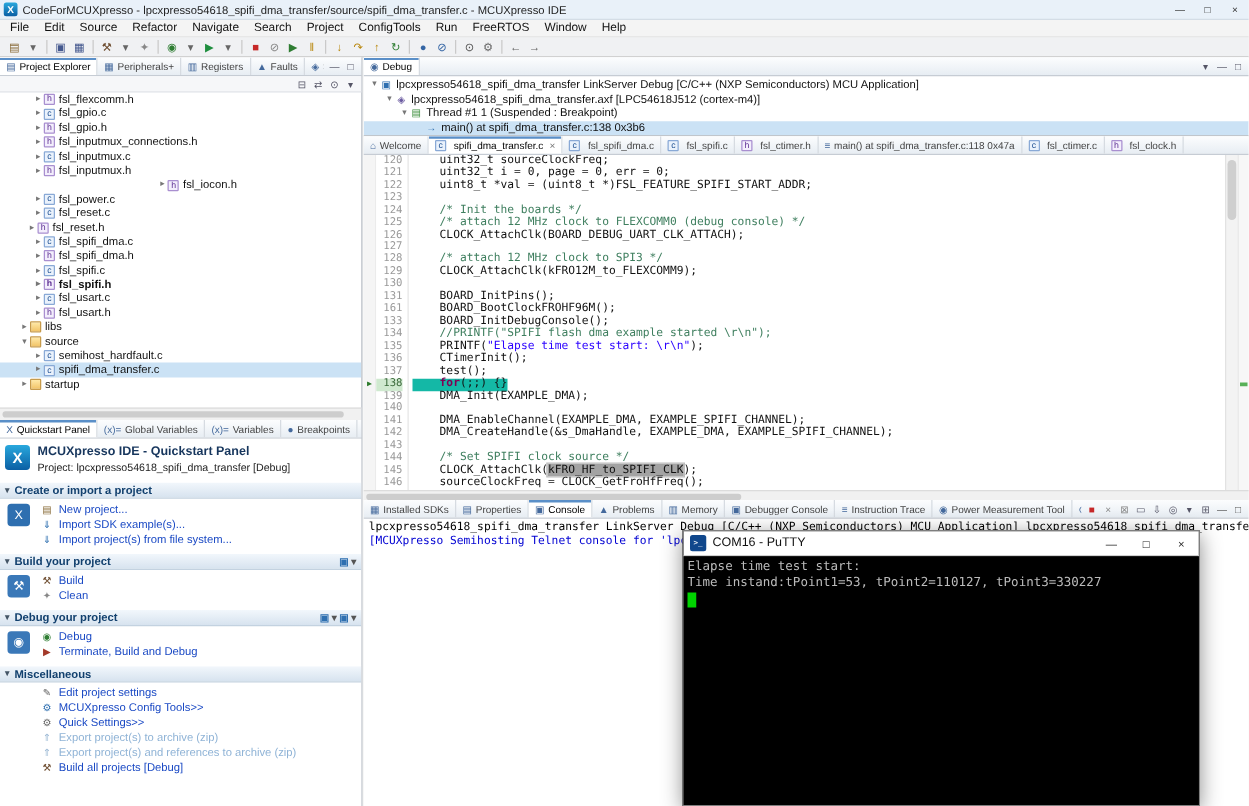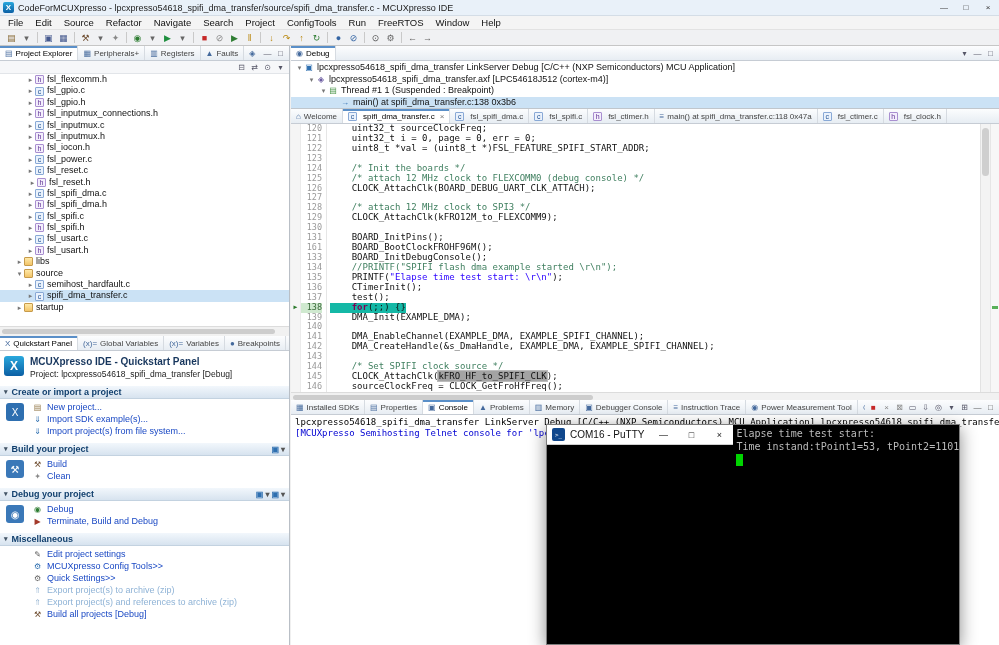--- a/index.html
+++ b/index.html
@@ -91,21 +91,21 @@
   .ov-mark{position:absolute;left:1px;right:1px;top:68%;height:3px;background:#58b058}
   .ed-hscroll{left:0;right:0;bottom:0;height:8px}
 
   .console-pane{position:absolute;top:354px;left:0;right:0;bottom:0;background:#fff}
   .console-pane .pane-tabs{height:15px}
   .console-body{position:absolute;top:15px;left:0;right:0;bottom:0;padding:2px 4px;font-family:"DejaVu Sans Mono",monospace;font-size:9px;line-height:11px;overflow:hidden}
   .con-line1{color:#000;white-space:nowrap}
   .con-line2{color:#0000d2;white-space:nowrap}
 
   
-  .putty{position:absolute;left:546px;top:424px;width:414px;height:221px;z-index:50;border:1px solid #7e7e7e;box-shadow:0 4px 16px rgba(0,0,0,.45);display:flex;flex-direction:row;background:#000}
+  .putty{position:absolute;left:546px;top:424px;width:414px;height:221px;z-index:50;border:1px solid #7e7e7e;box-shadow:0 4px 16px rgba(0,0,0,.45);display:flex;flex-direction:column;background:#000}
   .putty-titlebar{height:20px;background:#fff;border-bottom:1px solid #cfcfcf;display:flex;align-items:center;padding-left:5px;gap:5px;font-size:10px;color:#111;flex:none}
   .putty-icon{width:13px;height:13px;background:#10478c;color:#fff;font-size:6px;display:inline-flex;align-items:center;justify-content:center;border-radius:2px;flex:none;font-family:"DejaVu Sans Mono",monospace}
   .putty-controls{margin-left:auto;display:flex;height:100%}
   .putty-controls .hdr-icon{width:28px;height:100%;display:inline-flex;align-items:center;justify-content:center;font-size:9px;color:#222}
   .putty-body{flex:1;background:#000;padding:2px 3px;font-family:"DejaVu Sans Mono",monospace;font-size:10px;line-height:13px;color:#bbb;overflow:hidden}
   .pt-line{white-space:pre}
   .putty-cursor{display:inline-block;width:7px;height:12px;background:#00d400;margin-top:1px}
 </style>
 </head>
 <body>
@@ -233,56 +233,56 @@
         <div class="tree-row" style="padding-left: 26px;">
           <span class="chev">▸</span>
           <span class="fic fic-c">c</span>
           <span class="tree-label">fsl_inputmux.c</span>
         </div>
         <div class="tree-row" style="padding-left: 26px;">
           <span class="chev">▸</span>
           <span class="fic fic-h">h</span>
           <span class="tree-label">fsl_inputmux.h</span>
         </div>
-        <div class="tree-row" style="padding-left: 26px;">
+        <div class="tree-row" style="padding-left: 26px; justify-content: center;">
           <span class="chev">▸</span>
           <span class="fic fic-h">h</span>
           <span class="tree-label">fsl_iocon.h</span>
         </div>
         <div class="tree-row" style="padding-left: 26px;">
           <span class="chev">▸</span>
           <span class="fic fic-c">c</span>
           <span class="tree-label">fsl_power.c</span>
         </div>
         <div class="tree-row" style="padding-left: 26px;">
           <span class="chev">▸</span>
           <span class="fic fic-c">c</span>
           <span class="tree-label">fsl_reset.c</span>
         </div>
-        <div class="tree-row" style="padding-left: 28px;">
+        <div class="tree-row" style="padding-left: 9px; margin-left: 12px;">
           <span class="chev">▸</span>
           <span class="fic fic-h">h</span>
           <span class="tree-label">fsl_reset.h</span>
         </div>
         <div class="tree-row" style="padding-left: 26px;">
           <span class="chev">▸</span>
           <span class="fic fic-c">c</span>
           <span class="tree-label">fsl_spifi_dma.c</span>
         </div>
         <div class="tree-row" style="padding-left: 26px;">
           <span class="chev">▸</span>
           <span class="fic fic-h">h</span>
           <span class="tree-label">fsl_spifi_dma.h</span>
         </div>
         <div class="tree-row" style="padding-left: 26px;">
           <span class="chev">▸</span>
           <span class="fic fic-c">c</span>
           <span class="tree-label">fsl_spifi.c</span>
         </div>
-        <div class="tree-row" style="padding-left: 26px;">
+        <div class="tree-row" style="padding-left: 26px; font-weight: bold;">
           <span class="chev">▸</span>
           <span class="fic fic-h">h</span>
           <span class="tree-label">fsl_spifi.h</span>
         </div>
         <div class="tree-row" style="padding-left: 26px;">
           <span class="chev">▸</span>
           <span class="fic fic-c">c</span>
           <span class="tree-label">fsl_usart.c</span>
         </div>
         <div class="tree-row" style="padding-left: 26px;">

